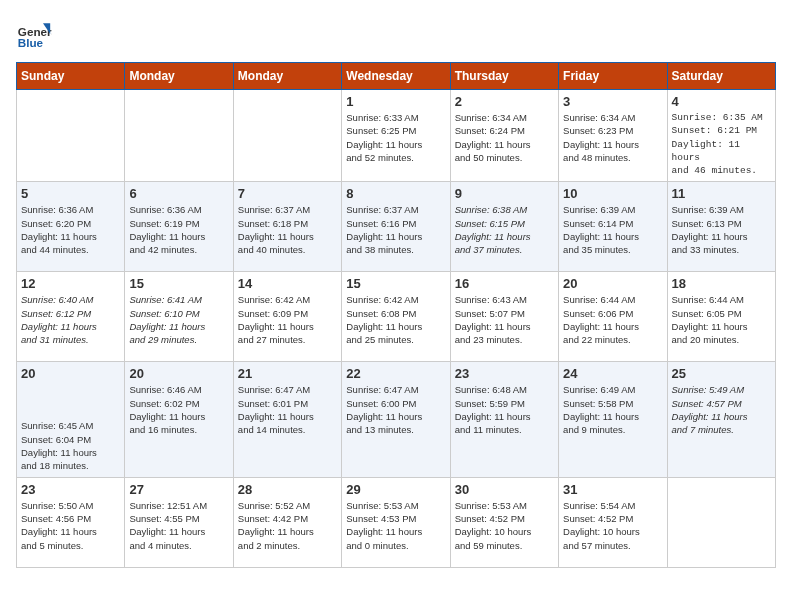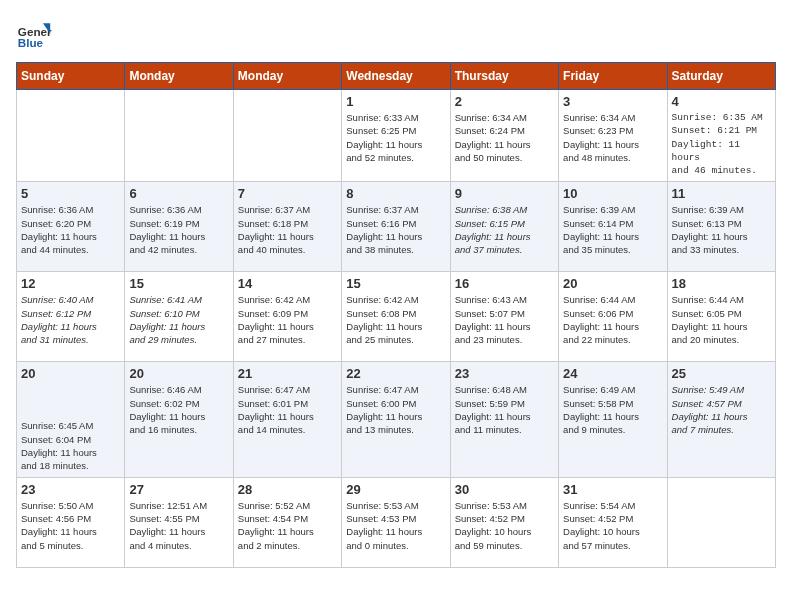--- a/index.html
+++ b/index.html
@@ -305,21 +305,21 @@
         <td>
           <span class="day-num">27</span>
           <div class="day-info" style="white-space: pre-line;">Sunrise: 12:51 AM
 Sunset: 4:55 PM
 Daylight: 11 hours
 and 4 minutes.</div>
         </td>
         <td>
           <span class="day-num">28</span>
           <div class="day-info" style="white-space: pre-line;">Sunrise: 5:52 AM
-Sunset: 4:54 PM
+Sunset: 4:42 PM
 Daylight: 11 hours
 and 2 minutes.</div>
         </td>
         <td>
           <span class="day-num">29</span>
           <div class="day-info" style="white-space: pre-line;">Sunrise: 5:53 AM
 Sunset: 4:53 PM
 Daylight: 11 hours
 and 0 minutes.</div>
         </td>

